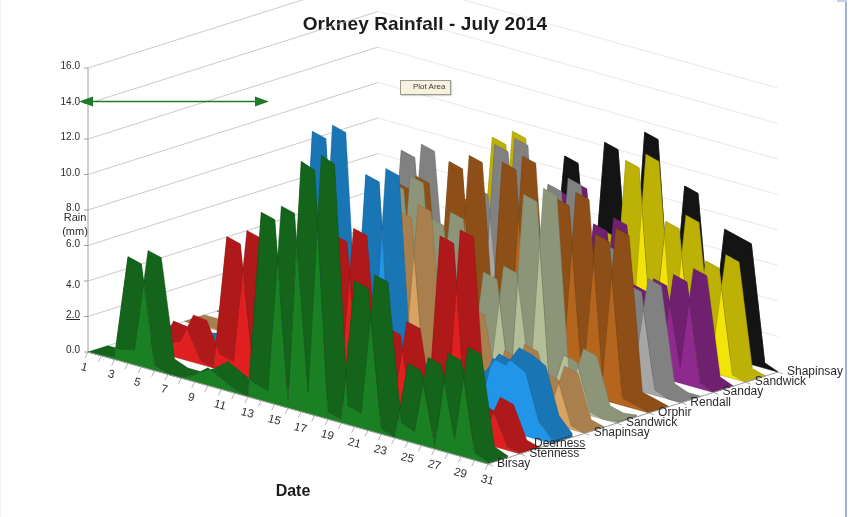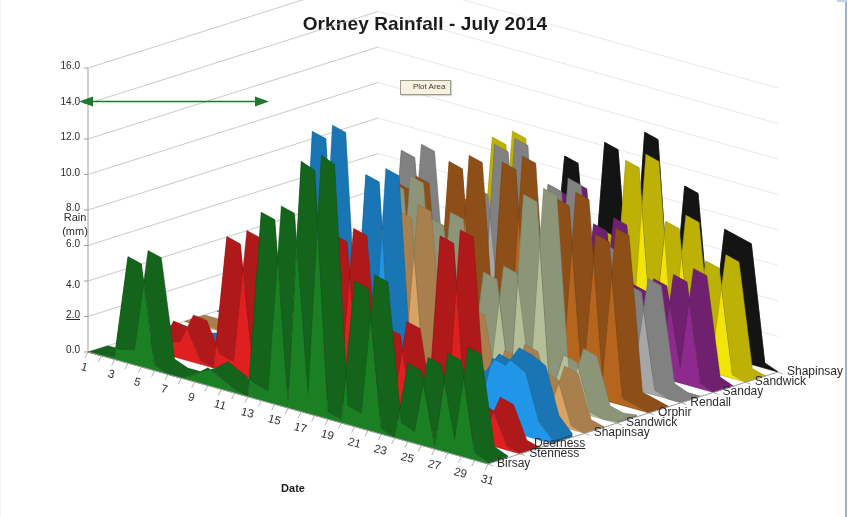--- a/index.html
+++ b/index.html
@@ -68,21 +68,21 @@
     font-size: 11px;
     color: #2b2b2b;
     line-height: 14px;
   }
   #x-axis-title {
     position: absolute;
     left: 243px;
     top: 482px;
     width: 100px;
     text-align: center;
-    font-size: 11px;
+    font-size: 16px;
     font-weight: bold;
     color: #1a1a1a;
   }
 
   
   #plot {
     position: absolute;
     left: 0;
     top: 0;
   }

